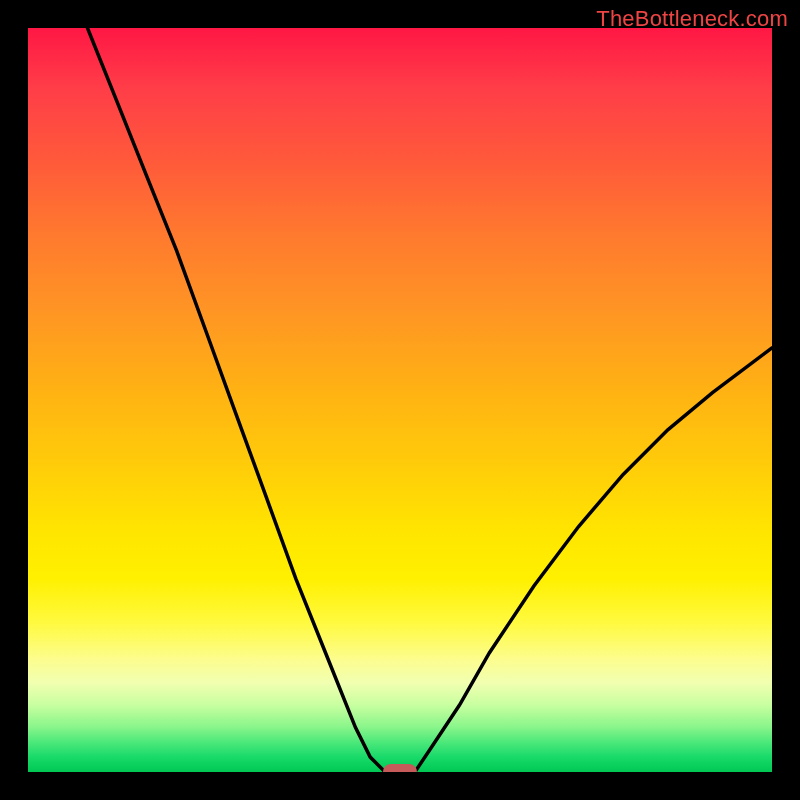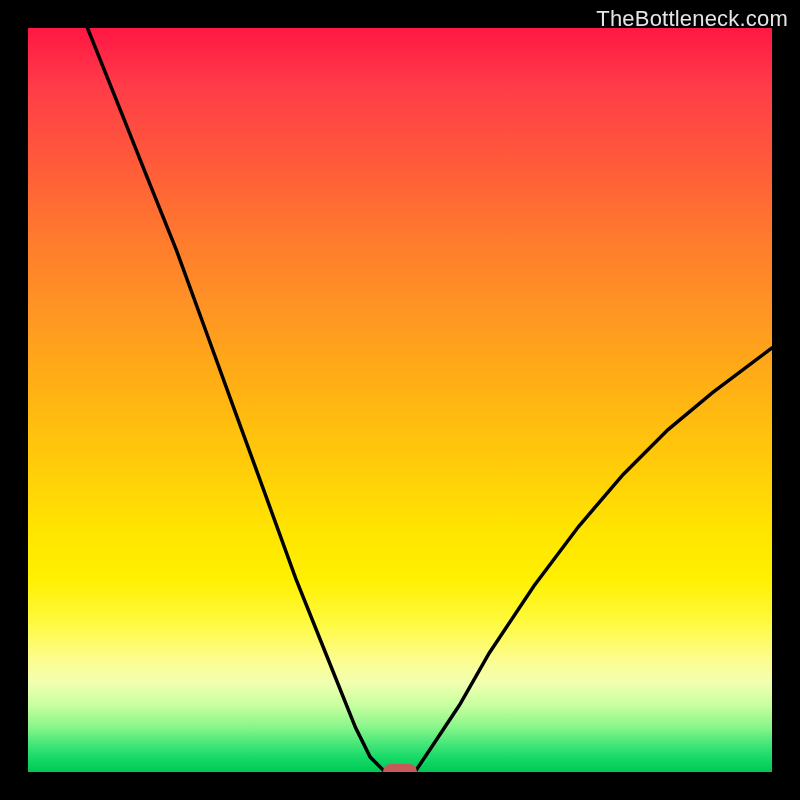--- a/index.html
+++ b/index.html
@@ -14,21 +14,21 @@
   .stage {
     position: relative;
     width: 800px;
     height: 800px;
     background: #000;
   }
   .watermark {
     position: absolute;
     top: 6px;
     right: 12px;
-    color: #e5e5e5;
+    color: #ef4444;
     font-size: 22px;
     font-weight: 500;
     letter-spacing: 0.2px;
     z-index: 10;
   }
   .plot {
     position: absolute;
     left: 28px;
     top: 28px;
     width: 744px;

